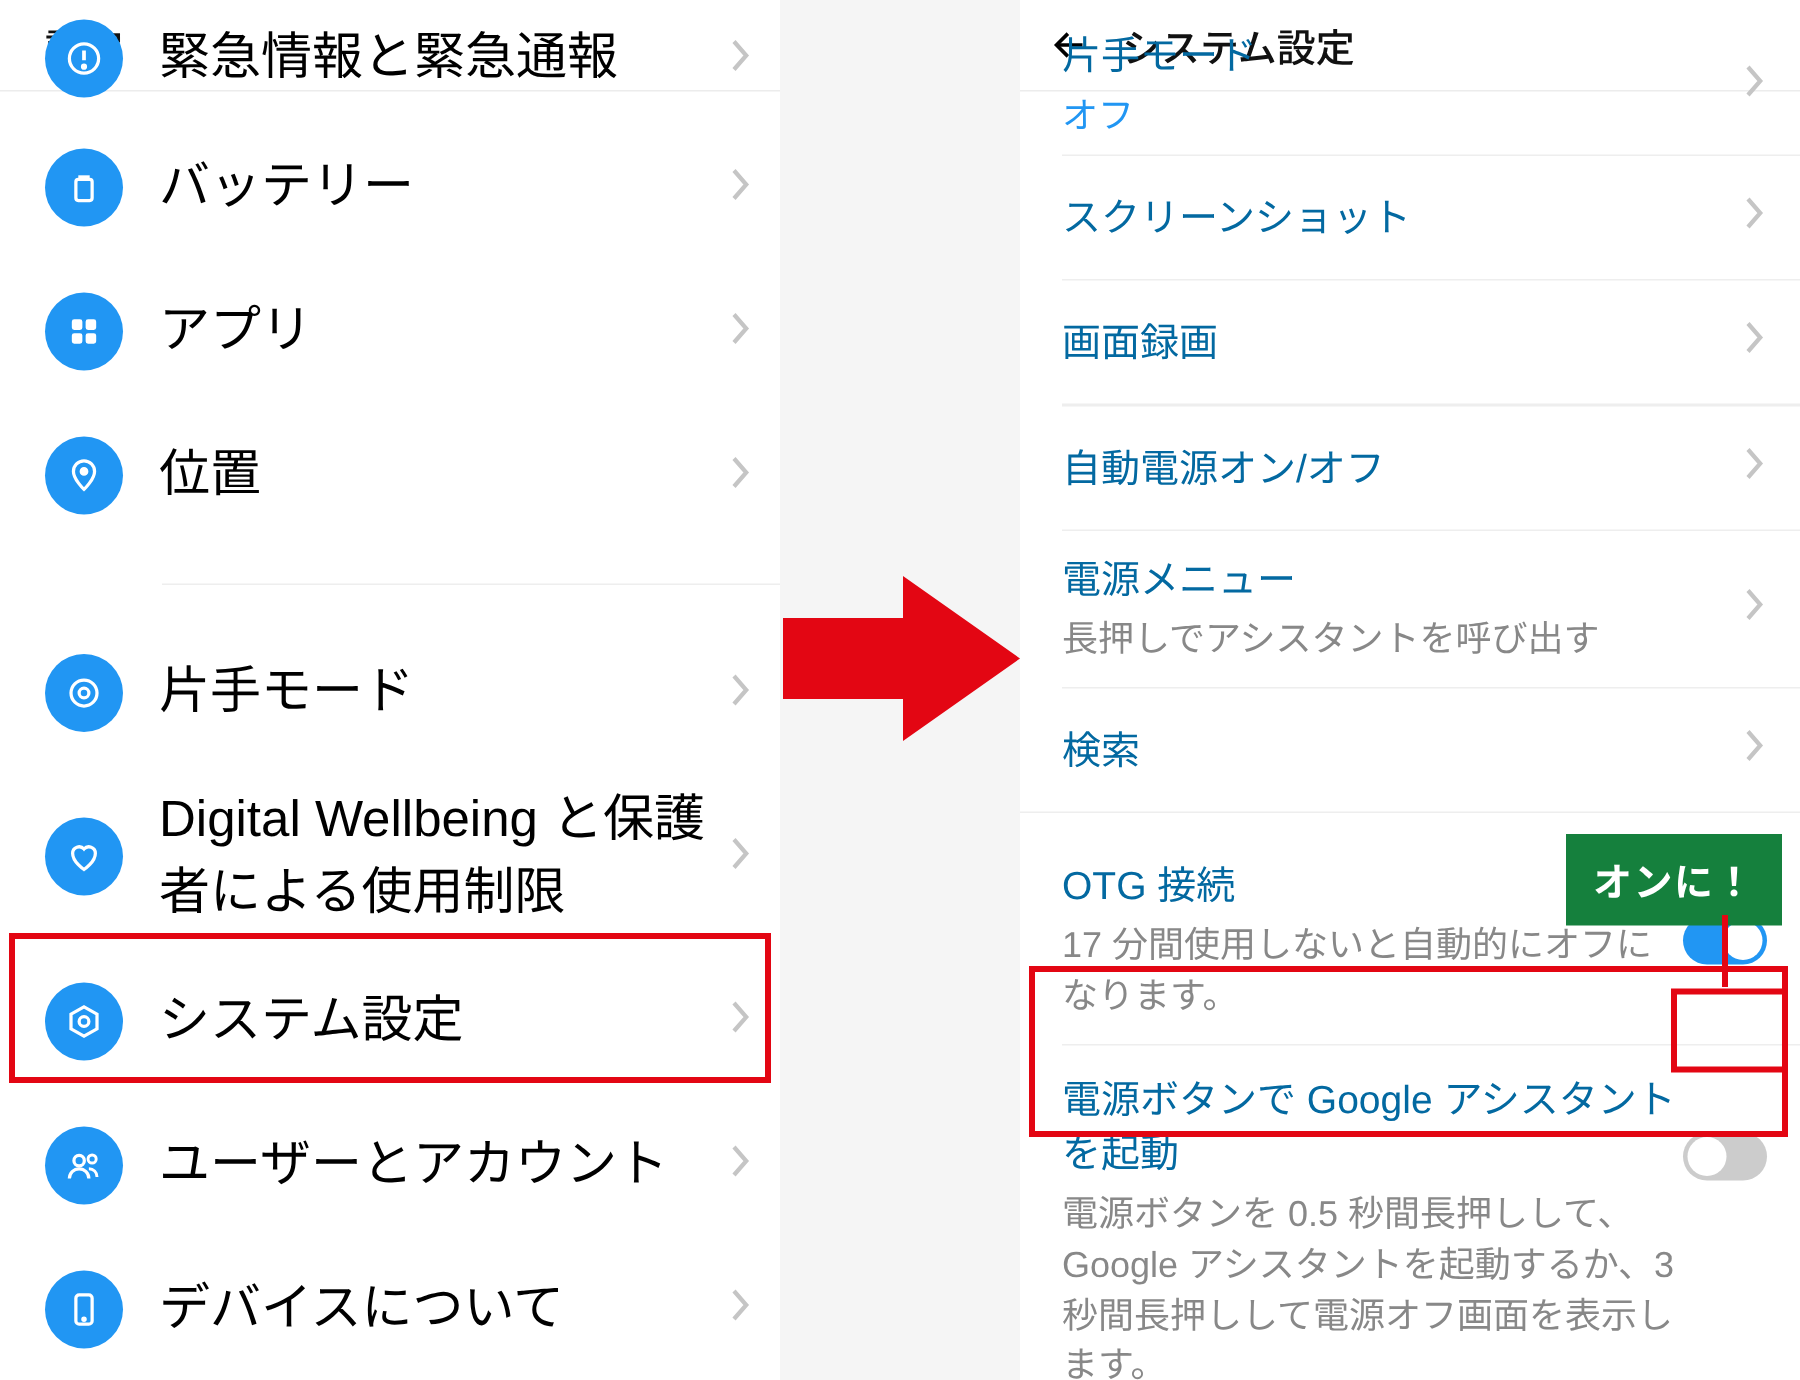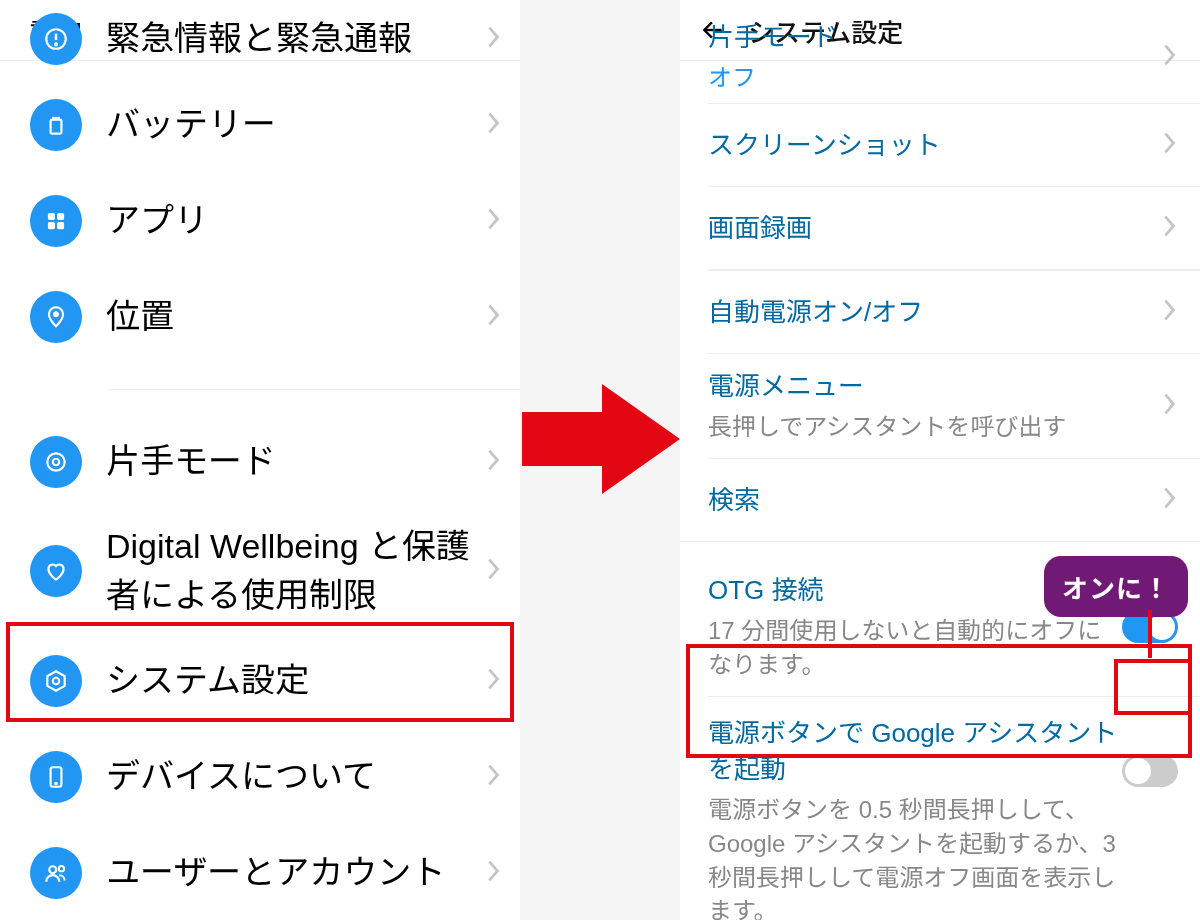--- a/index.html
+++ b/index.html
@@ -96,27 +96,26 @@
 
   
   .hl {
     position:absolute;
     border:4px solid #e30613;
     pointer-events:none;
   }
 
   .callout {
     position:absolute;
-    background:#701a75;
+    background:#15803d;
     color:#fff;
     font-size:26px;
     font-weight:700;
     padding:12px 18px;
     letter-spacing:1px;
-    border-radius:17px;
   }
   .callout-line {
     position:absolute;
     width:4px;
     background:#e30613;
   }
 
   
   .arrow-wrap {
     position:absolute;
@@ -230,40 +229,40 @@
       </span>
       <span class="text">システム設定</span>
       <span class="chev"><svg viewBox="0 0 12 24">
             <polyline points="2,4 9,12 2,20"></polyline>
           </svg></span>
     </div>
 
     <div class="item">
       <span class="icon-wrap">
         <svg viewBox="0 0 24 24">
-            <rect x="7" y="3" width="10" height="18" rx="2" fill="none" stroke="#fff" stroke-width="2"></rect>
-            <circle cx="12" cy="18" r="1.2" fill="#fff"></circle>
-          </svg>
-      </span>
-      <span class="text">デバイスについて</span>
-      <span class="chev"><svg viewBox="0 0 12 24">
-            <polyline points="2,4 9,12 2,20"></polyline>
-          </svg></span>
-    </div>
-
-    <div class="item">
-      <span class="icon-wrap">
-        <svg viewBox="0 0 24 24">
             <circle cx="9" cy="9" r="3.2" fill="none" stroke="#fff" stroke-width="2"></circle>
             <path d="M3 20c0-3.3 2.7-6 6-6s6 2.7 6 6" fill="none" stroke="#fff" stroke-width="2"></path>
             <circle cx="17" cy="8" r="2.5" fill="none" stroke="#fff" stroke-width="1.8"></circle>
             <path d="M15 14c2.8 0 5 2 5 5" fill="none" stroke="#fff" stroke-width="1.8"></path>
           </svg>
       </span>
       <span class="text">ユーザーとアカウント</span>
+      <span class="chev"><svg viewBox="0 0 12 24">
+            <polyline points="2,4 9,12 2,20"></polyline>
+          </svg></span>
+    </div>
+
+    <div class="item">
+      <span class="icon-wrap">
+        <svg viewBox="0 0 24 24">
+            <rect x="7" y="3" width="10" height="18" rx="2" fill="none" stroke="#fff" stroke-width="2"></rect>
+            <circle cx="12" cy="18" r="1.2" fill="#fff"></circle>
+          </svg>
+      </span>
+      <span class="text">デバイスについて</span>
       <span class="chev"><svg viewBox="0 0 12 24">
             <polyline points="2,4 9,12 2,20"></polyline>
           </svg></span>
     </div>
   </div>
 
   <div class="hl" style="left:6px; top:622px; width:508px; height:100px;"></div>
 </div>
 
 <div class="arrow-wrap">

